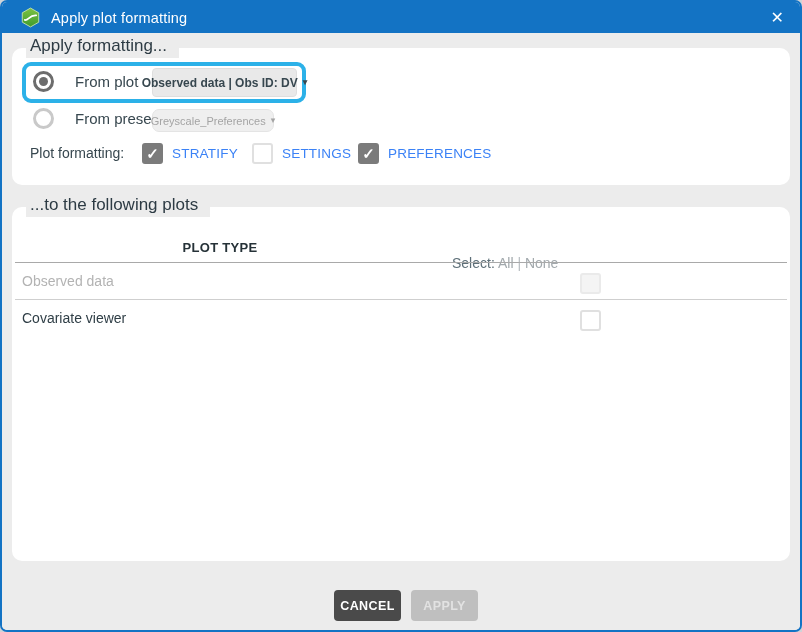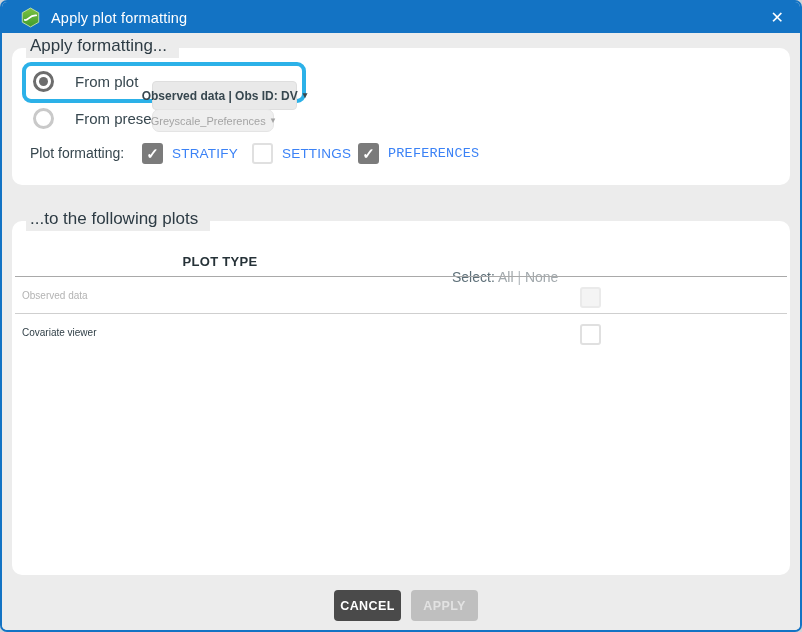--- a/index.html
+++ b/index.html
@@ -23,21 +23,21 @@
     padding:2px 6px;color:#fff;
   }
 
   
   .content{position:relative;height:597px;background:#ececec;}
 
   .card{
     position:absolute;left:10px;width:778px;background:#fff;border-radius:10px;
   }
   .card-from{top:15px;height:137px;}
-  .card-plots{top:188px;height:354px;}
+  .card-plots{top:174px;height:354px;}
 
   .legend{
     position:absolute;top:-14px;left:14px;margin:0;background:#ececec;
     padding:2px 12px 2px 4px;font-size:17px;font-weight:400;color:#2d3b44;
     white-space:nowrap;
   }
 
   
   .highlight-box{
     position:absolute;left:10px;top:14px;width:284px;height:41px;
@@ -56,21 +56,21 @@
 
   .opt-label{
     position:absolute;font-size:15px;color:#37474f;line-height:21px;white-space:nowrap;
   }
 
   .dd{
     position:absolute;border:1px solid #dedede;border-radius:4px;background:#e9e9e9;
     font-family:"Liberation Sans", sans-serif;color:#37474f;cursor:pointer;
     display:flex;align-items:center;justify-content:center;gap:5px;white-space:nowrap;
   }
-  .dd-plot{left:140px;top:20px;width:145px;height:29px;font-size:12px;font-weight:700;margin-top:13px;}
+  .dd-plot{left:140px;top:20px;width:145px;height:29px;font-size:12px;font-weight:700;}
   .dd-preset{left:140px;top:61px;width:122px;height:23px;font-size:11px;color:#a4a4a4;background:#efefef;border-color:#e4e4e4;border-radius:7px;}
   .dd .caret{font-size:9px;line-height:9px;}
 
   
   .checkbox{
     position:absolute;width:21px;height:21px;border-radius:3px;background:#fff;
     border:2px solid #e0e0e0;display:flex;align-items:center;justify-content:center;
     cursor:pointer;
   }
   .checkbox.checked{background:#7b7b7b;border-color:#7b7b7b;}
@@ -88,21 +88,21 @@
   .thead-col2{
     position:absolute;left:440px;top:32px;width:346px;
     font-size:14px;color:#5d6f78;margin-top:16px;
   }
   .thead-col2 .muted{color:#a2a9ad;cursor:pointer;}
   .thead-col2 .sep{color:#b5bbbf;}
   .hline{position:absolute;left:3px;right:3px;height:0;border-top:1px solid #a9a9a9;}
   .hline.h1{top:55px;}
   .hline.h2{top:92px;border-top-color:#cfcfcf;}
 
-  .trow-label{position:absolute;left:10px;font-size:10px;line-height:21px;}
+  .trow-label{position:absolute;left:10px;font-size:14px;line-height:21px;}
   .trow-label.row1{top:64px;color:#b3b3b3;}
   .trow-label.row2{top:101px;color:#2f3e46;}
   .row-checkbox{left:568px;}
   .row-checkbox.row1{top:66px;background:#f4f4f4;border-color:#eaeaea;cursor:default;}
   .row-checkbox.row2{top:103px;}
 
   
   .btn{
     position:absolute;top:557px;width:67px;height:31px;border:none;border-radius:4px;
     font-family:"Liberation Sans", sans-serif;font-size:12.5px;font-weight:700;
@@ -166,21 +166,21 @@
       <span class="cb-label" style="left:160px;">STRATIFY</span>
 
       <span class="checkbox" style="left:240px;top:95px;">
         
       </span>
       <span class="cb-label" style="left:270px;">SETTINGS</span>
 
       <span class="checkbox checked" style="left:346px;top:95px;">
         <span class="check">✓</span>
       </span>
-      <span class="cb-label" style="left:376px;font-family:Liberation Mono, monospace;">PREFERENCES</span>
+      <span class="cb-label" style="left:376px;">PREFERENCES</span>
     </section>
 
     <section class="card card-plots">
       <h2 class="legend">...to the following plots</h2>
 
       <span class="thead-col1">PLOT TYPE</span>
 
       <span class="thead-col2">
         <span>Select:</span>
         <span class="muted">All</span>

